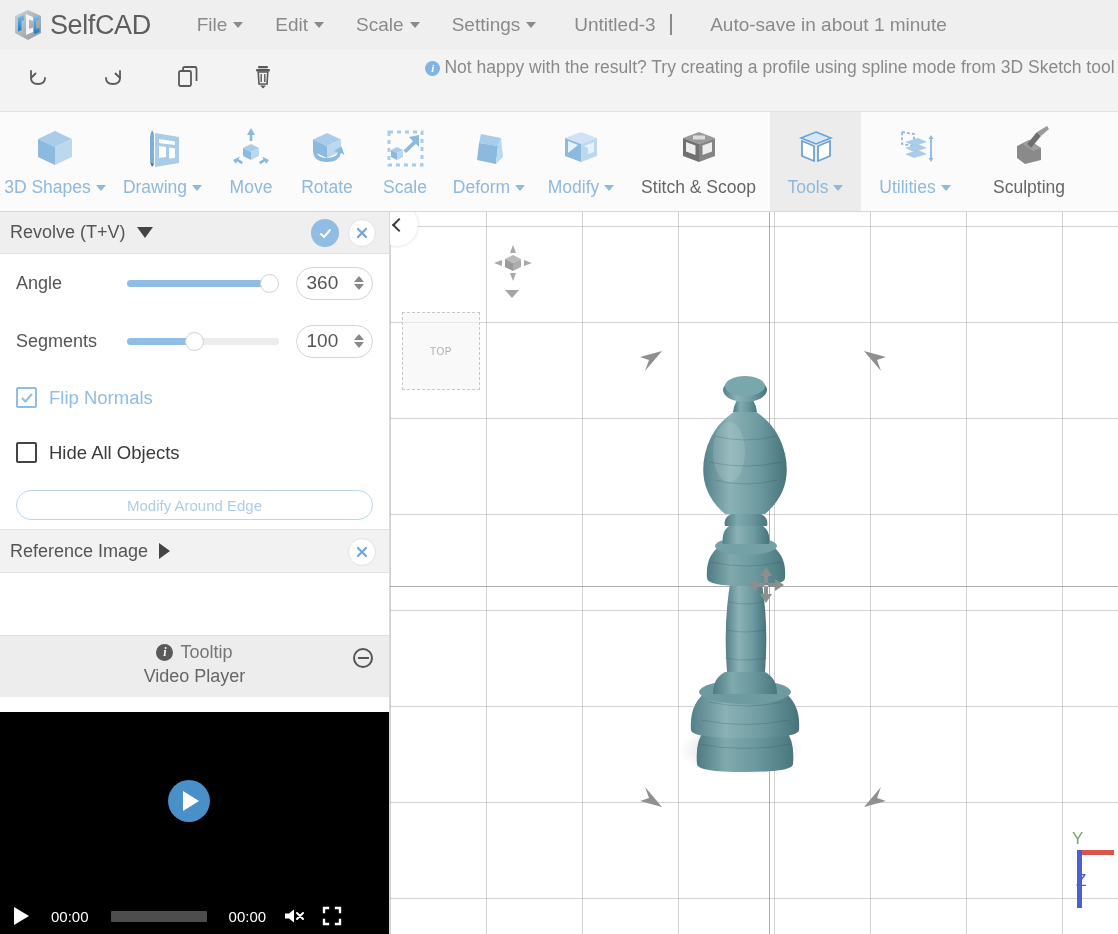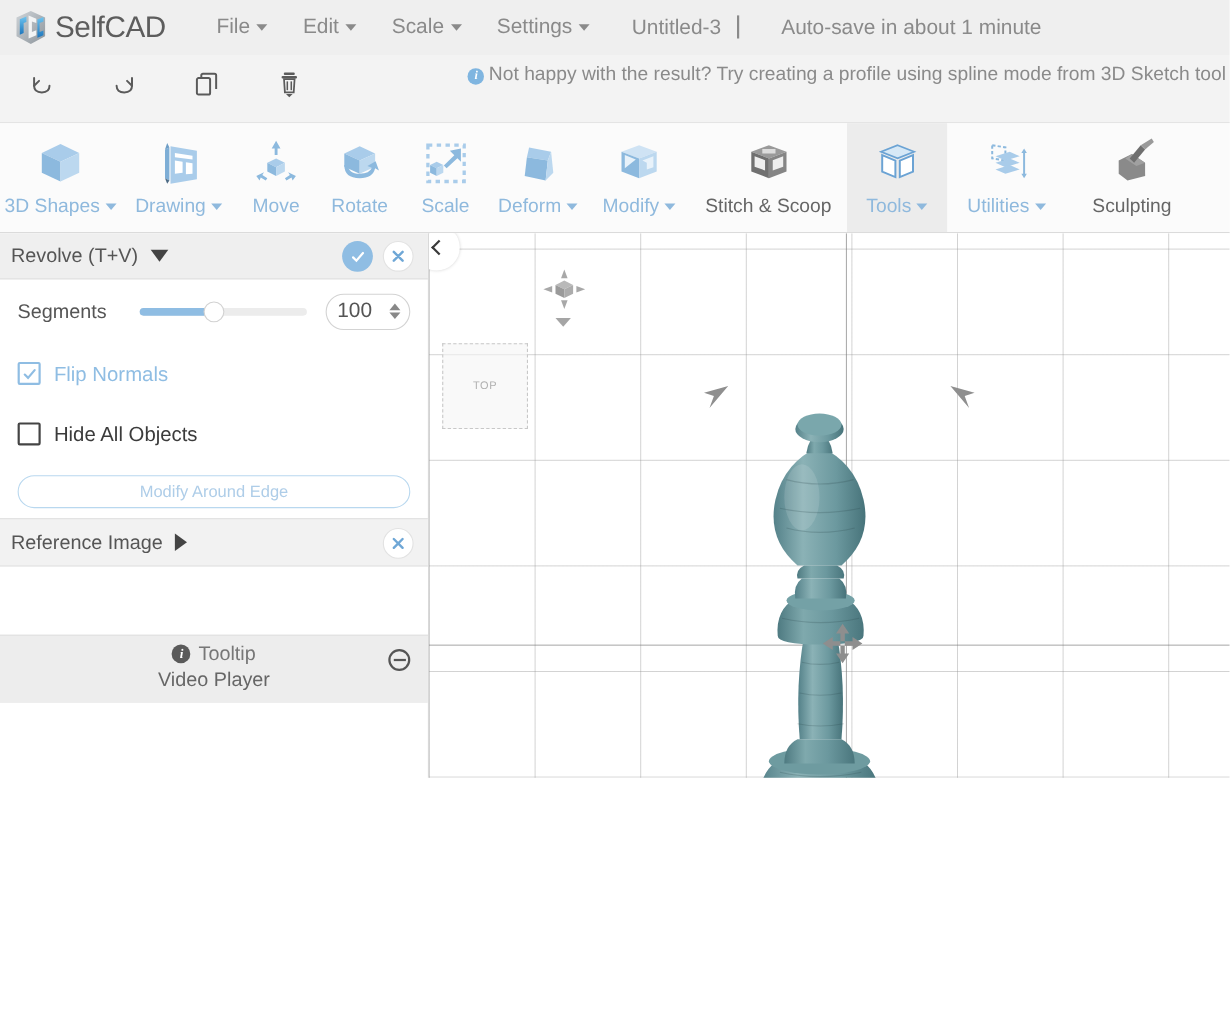--- a/index.html
+++ b/index.html
@@ -2,21 +2,21 @@
 <html><head>
 <meta charset="utf-8">
 <style>
   * { box-sizing: border-box; margin: 0; padding: 0; }
   html, body {
     width: 1118px; height: 934px;
     font-family: "Liberation Sans", sans-serif;
     background: #ffffff;
     overflow: hidden;
   }
-  #app { position: relative; width: 1118px; height: 707px; overflow: hidden; padding-left: 35px; }
+  #app { position: relative; width: 1118px; height: 934px; overflow: hidden; padding-left: 35px; }
 
   
   .menubar {
     position: absolute; left: 0; top: 0; width: 1118px; height: 50px;
     background: #efefef;
     display: flex; align-items: center;
   }
   .logo-wrap { display: flex; align-items: center; margin-left: 11px; }
   .logo-mark { width: 34px; height: 34px; position: relative; }
   .logo-text {
@@ -534,20 +534,35 @@
           </svg>
         </div>
         <div class="rnd-btn rnd-x">
           <svg width="14" height="14" viewBox="0 0 14 14" fill="none" stroke="#6fa7d6" stroke-width="2.2" stroke-linecap="round">
             <path d="M3 3 L11 11 M11 3 L3 11"></path>
           </svg>
         </div>
       </div>
     </div>
 
+    <div class="row">
+      <div class="row-label">Angle</div>
+      <div class="slider">
+        <div class="slider-track"></div>
+        <div class="slider-fill" style="width:145px"></div>
+        <div class="slider-knob" style="left:133px"></div>
+      </div>
+      <div class="numbox">
+        <span class="numval">360</span>
+        <span class="spin">
+          <i class="spin-up"></i>
+          <i class="spin-dn"></i>
+        </span>
+      </div>
+    </div>
 
     <div class="row">
       <div class="row-label">Segments</div>
       <div class="slider">
         <div class="slider-track"></div>
         <div class="slider-fill" style="width:66px"></div>
         <div class="slider-knob" style="left:58px"></div>
       </div>
       <div class="numbox">
         <span class="numval">100</span>

